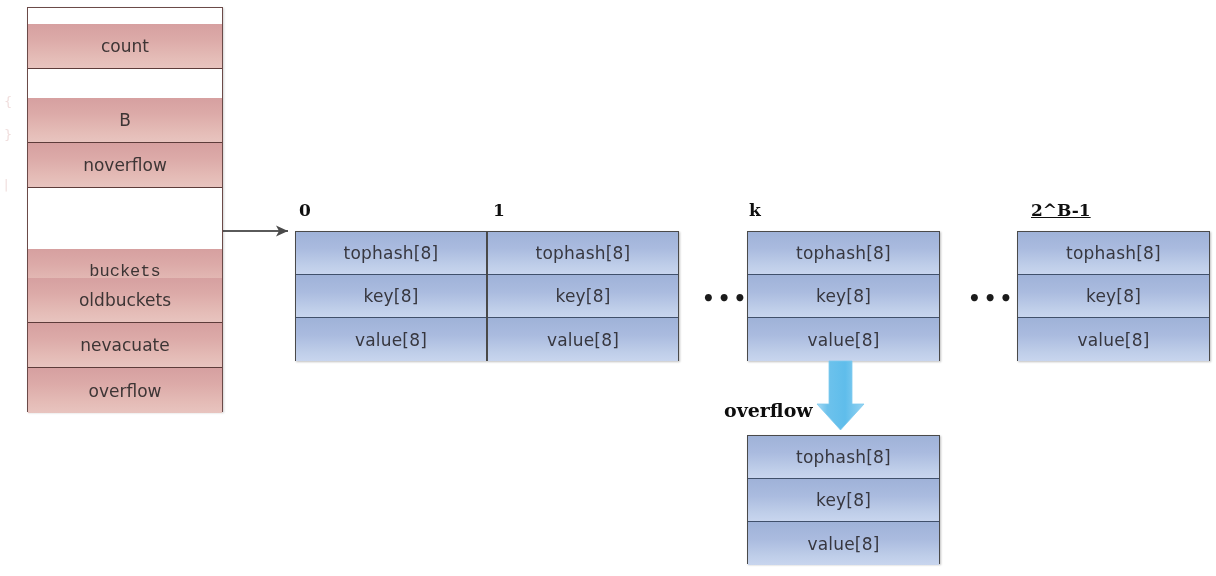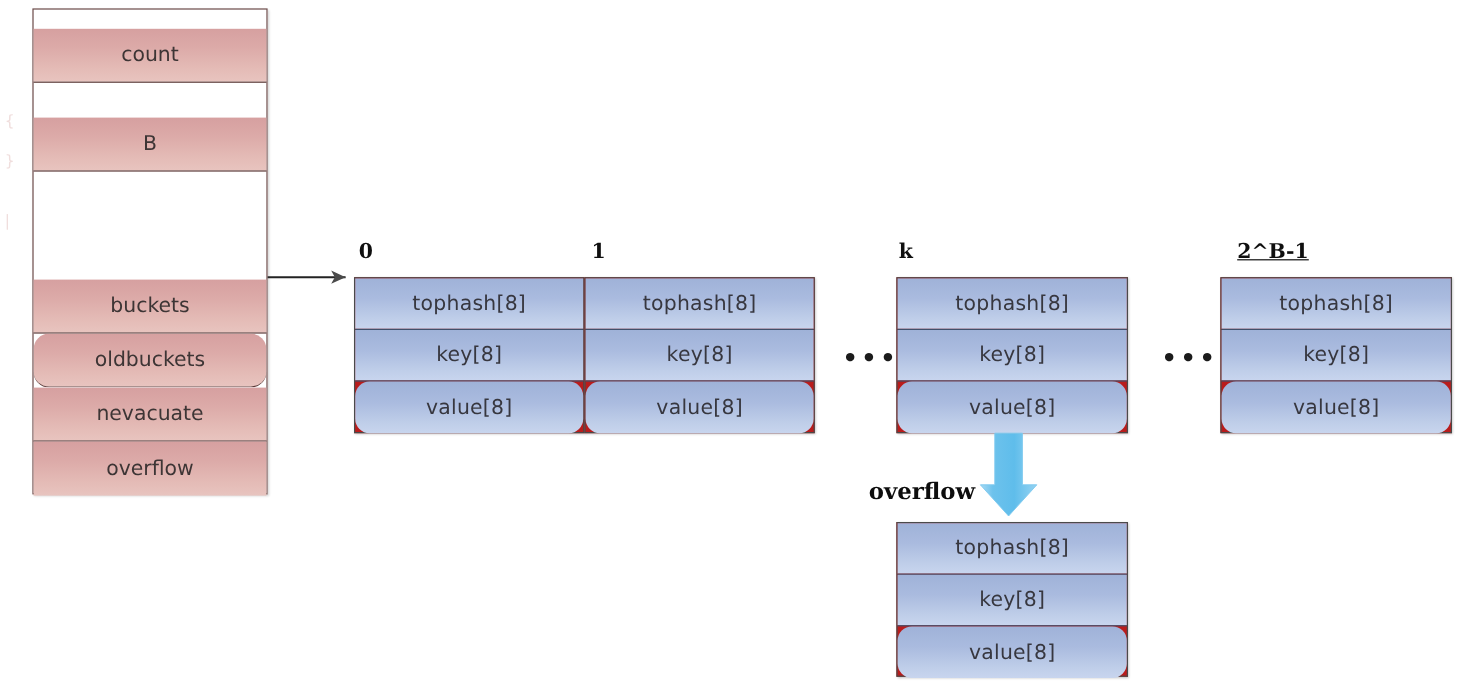--- a/index.html
+++ b/index.html
@@ -59,21 +59,21 @@
     box-sizing: border-box;
     border-bottom: 1.8px solid #40506b;
     background: linear-gradient(to bottom, #9fb2d8 0%, #aabbdf 40%, #bfcee9 80%, #c8d5ee 100%);
     display: flex;
     align-items: center;
     justify-content: center;
     font-size: 17px;
     color: #37373f;
     letter-spacing: 0.2px;
   }
-  .bucket-row.last { border-bottom: none; border-radius: 12px; }
+  .bucket-row.last { border-bottom: none; }
 
   
   .idx-label {
     position: absolute;
     font-family: "DejaVu Serif", "Liberation Serif", serif;
     font-weight: bold;
     font-size: 17px;
     color: #0f0f0f;
     white-space: nowrap;
   }
@@ -124,22 +124,23 @@
 
 <div id="canvas">
 
   <div class="edge-artifact" style="left:4px; top:95px;">{</div>
   <div class="edge-artifact" style="left:4px; top:128px;">}</div>
   <div class="edge-artifact" style="left:4px; top:178px;">|</div>
 
   <div class="hmap-table">
     <div class="hmap-row" style="top:16px;">count</div>
     <div class="hmap-row" style="top:90px;">B</div>
-    <div class="hmap-row" style="top:225px;">buckets</div>
-    <div class="hmap-row" style="top:270px;border-radius:13px;">oldbuckets</div>
+    <div class="hmap-row" style="top:135px;">noverflow</div>
+    <div class="hmap-row" style="top:241px;font-family:Liberation Mono, monospace;">buckets</div>
+    <div class="hmap-row" style="top:270px;">oldbuckets</div>
     <div class="hmap-row" style="top:315px;">nevacuate</div>
     <div class="hmap-row last" style="top:360px;">overflow</div>
   </div>
 
   <svg class="svg-layer">
 
     <line x1="223" y1="231" x2="288" y2="231" stroke="#232323" stroke-width="1.6"></line>
 
     <polygon points="288,231 276,225.5 279,231 276,236.5" fill="#4a4a4a"></polygon>
   </svg>

